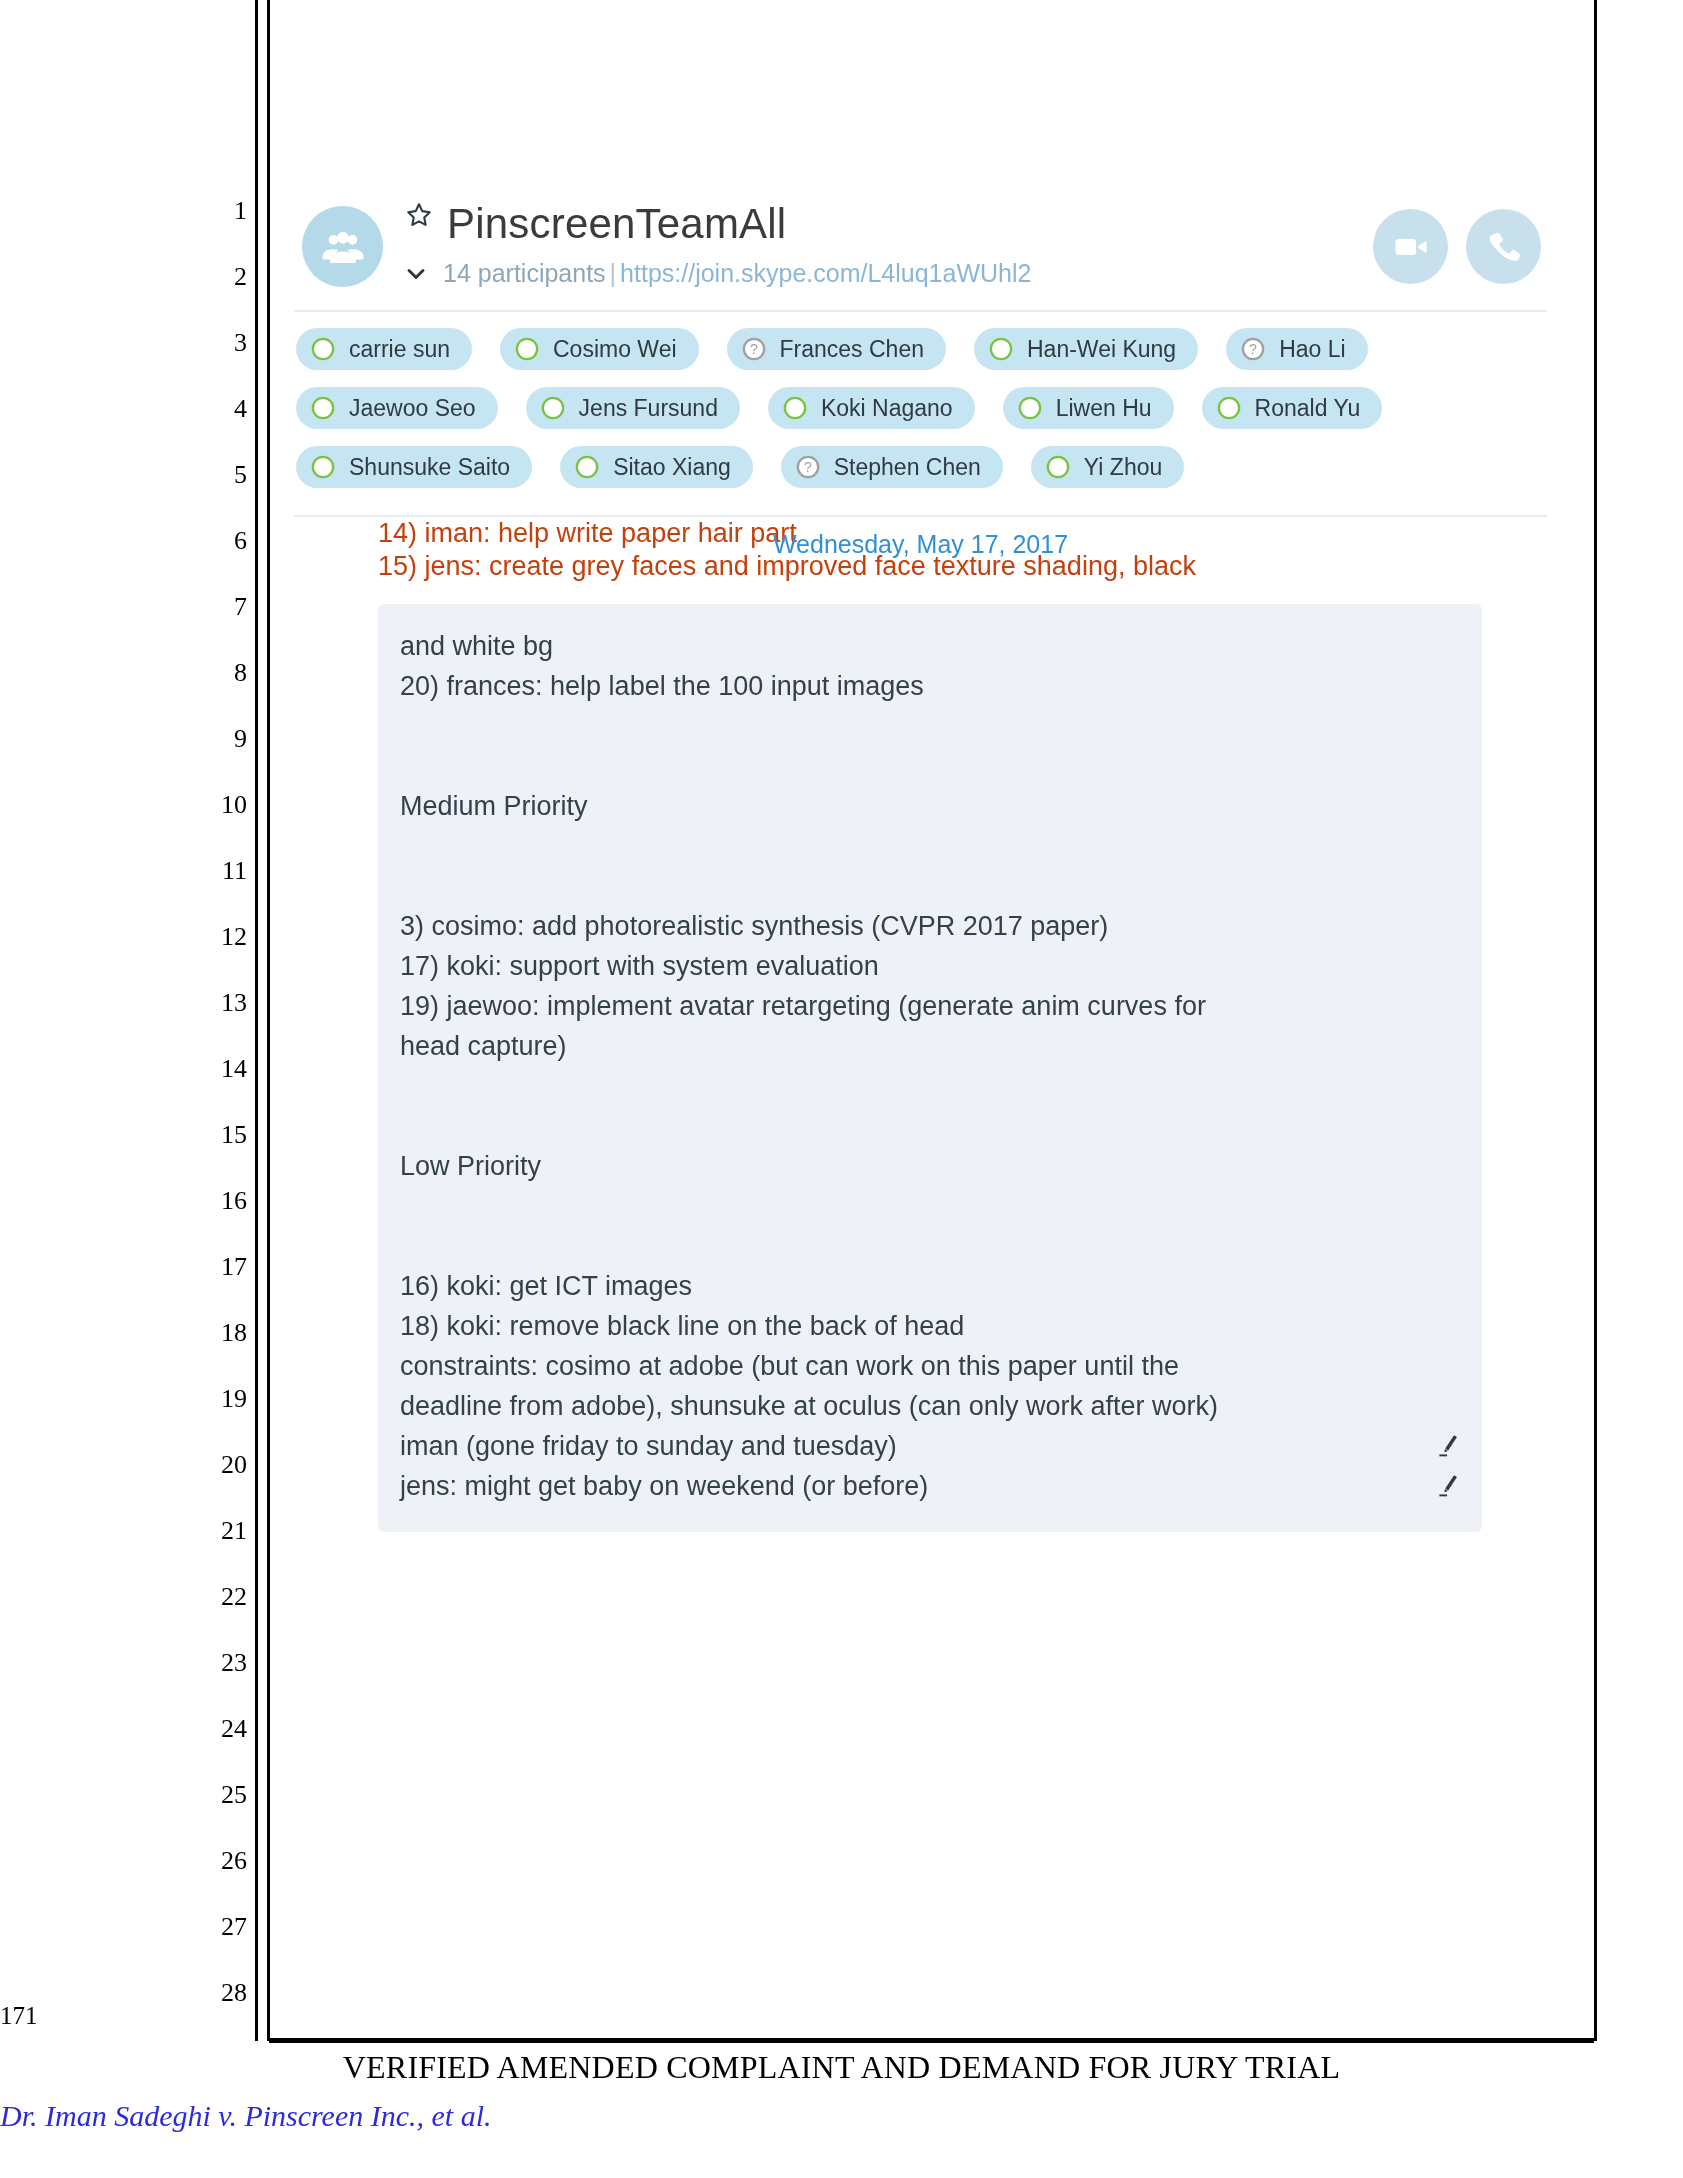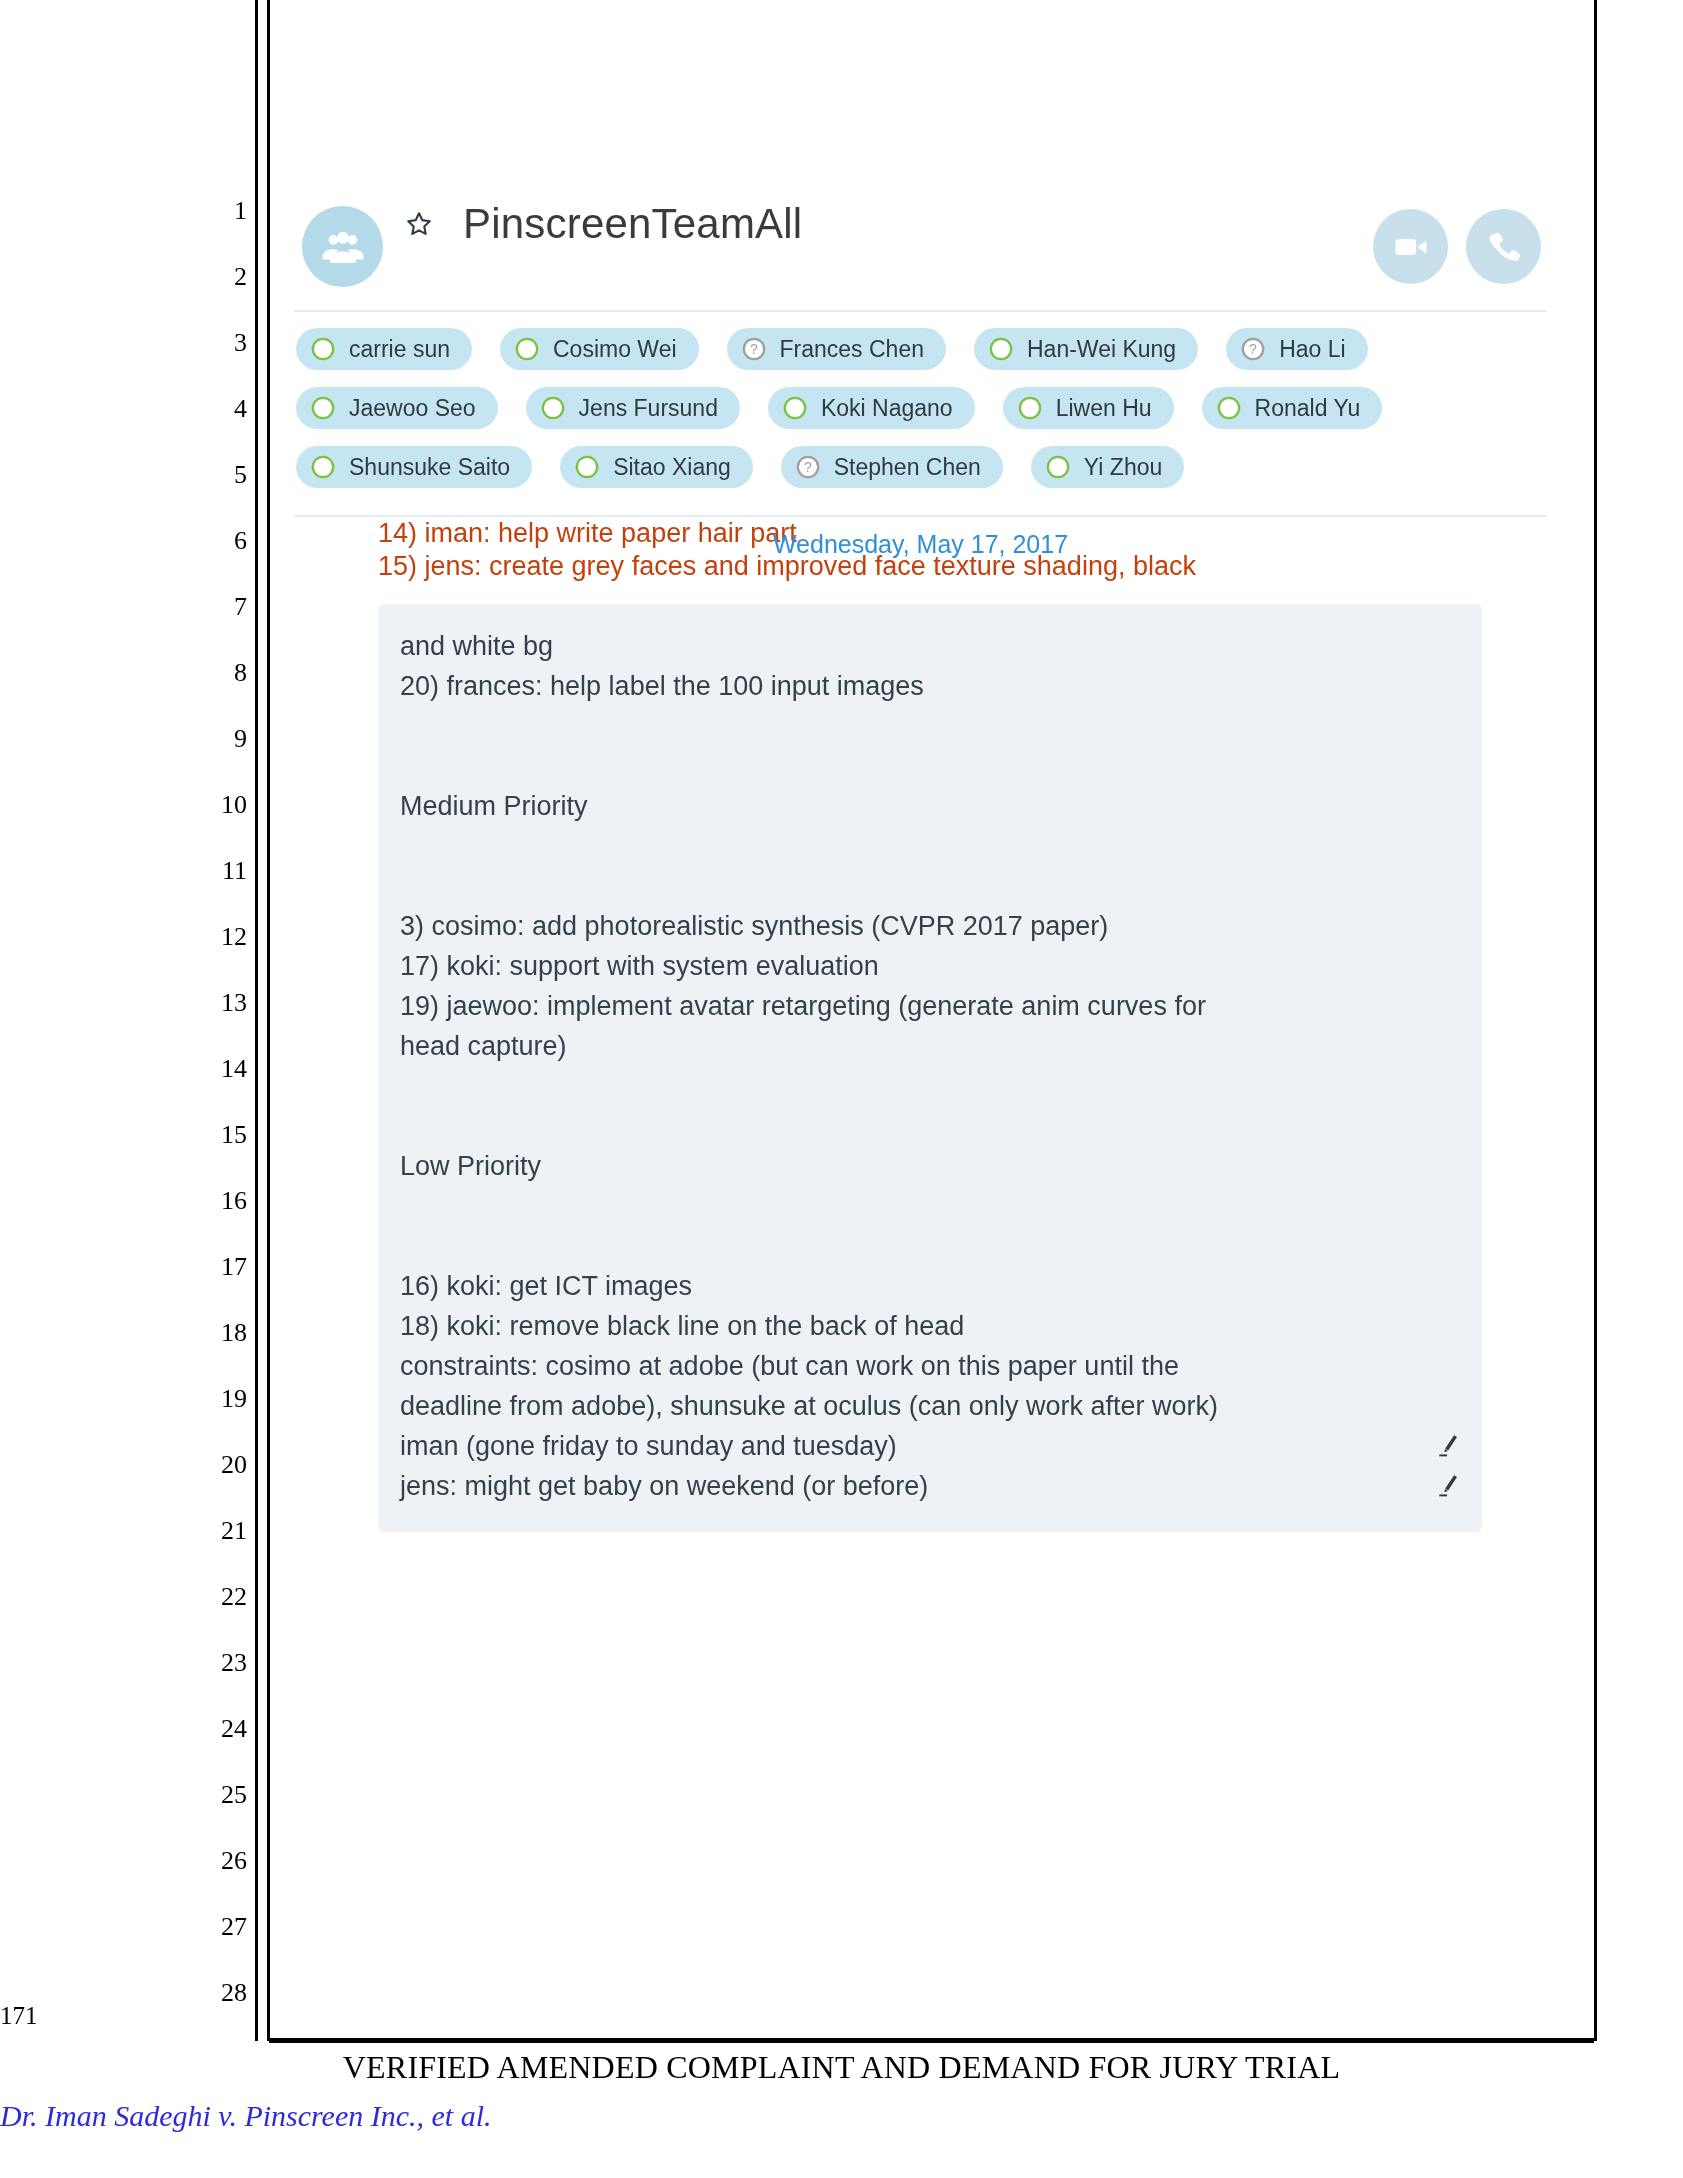--- a/index.html
+++ b/index.html
@@ -111,22 +111,22 @@
   }
   #group-avatar svg { width: 46px; height: 46px; }
 
   #header-text {
     position: absolute;
     left: 123px;
     top: 18px;
   }
   #title-row {
     display: flex;
-    align-items: center;
-    gap: 30px;
+    align-items: flex-start;
+    gap: 14px;
   }
   #favorite-star { width: 28px; height: 28px; flex: none; }
   #chat-title {
     font-size: 42px;
     font-weight: 300;
     color: #3b3b3b;
     letter-spacing: 0.2px;
     line-height: 1.1;
     white-space: nowrap;
   }
@@ -323,20 +323,28 @@
       </svg>
     </div>
 
     <div id="header-text">
       <div id="title-row">
         <svg id="favorite-star" viewBox="0 0 24 24" fill="none" stroke="#2f3a42" stroke-width="1.8" stroke-linejoin="round">
           <path d="M12 2.8l2.8 5.9 6.4.9-4.7 4.5 1.2 6.4-5.7-3.1-5.7 3.1 1.2-6.4L2.8 9.6l6.4-.9z"></path>
         </svg>
         <div id="chat-title">PinscreenTeamAll</div>
       </div>
+      <div id="subtitle-row">
+        <svg id="chevron-down" viewBox="0 0 24 16" fill="none" stroke="#2f3a42" stroke-width="3.4" stroke-linecap="round" stroke-linejoin="round">
+          <path d="M4 4l8 8 8-8"></path>
+        </svg>
+        <div id="chat-subtitle">
+          <span>14 participants</span><span class="sep">|</span><span class="url">https://join.skype.com/L4luq1aWUhl2</span>
+        </div>
+      </div>
     </div>
 
     <div id="header-actions">
       <button class="round-action">
         <svg viewBox="0 0 24 24" fill="#ffffff">
           <rect x="2.2" y="7" width="13" height="10" rx="2.2"></rect>
           <path d="M16.6 11.4l5.2-3.4v8l-5.2-3.4z"></path>
         </svg>
       </button>
       <button class="round-action">

